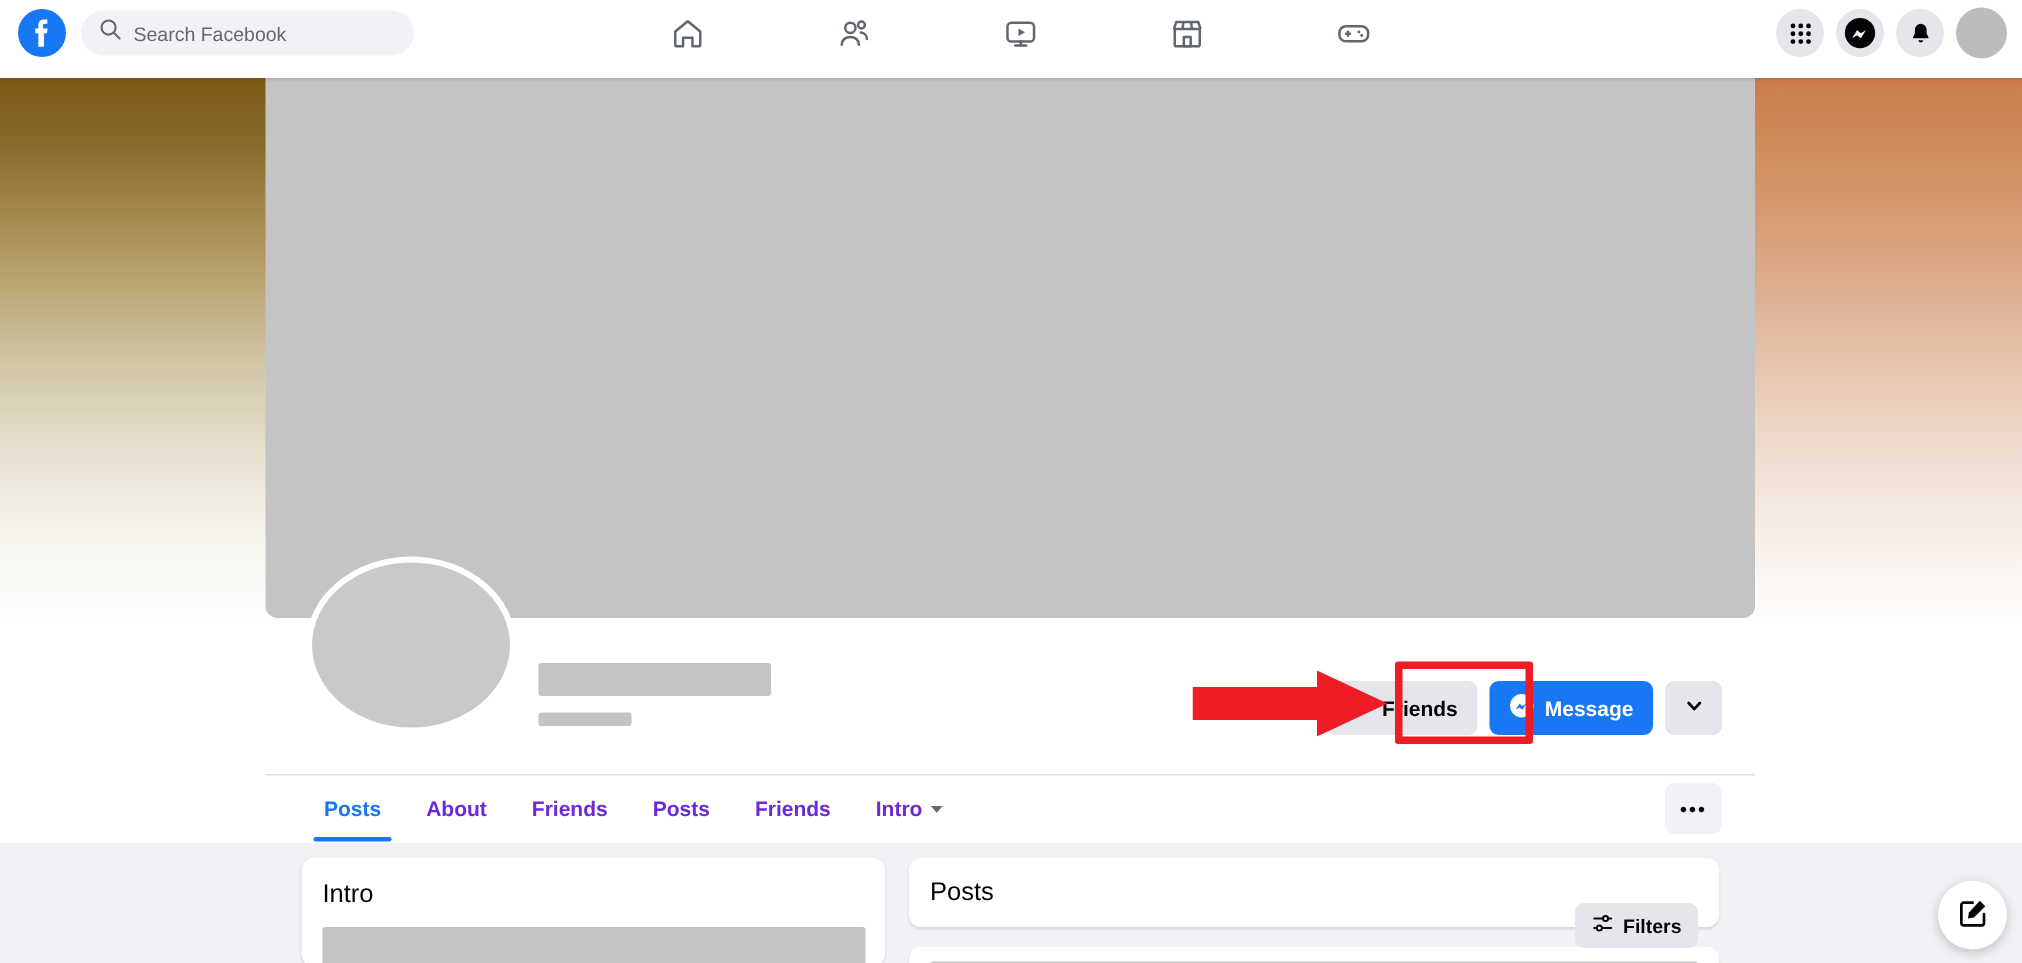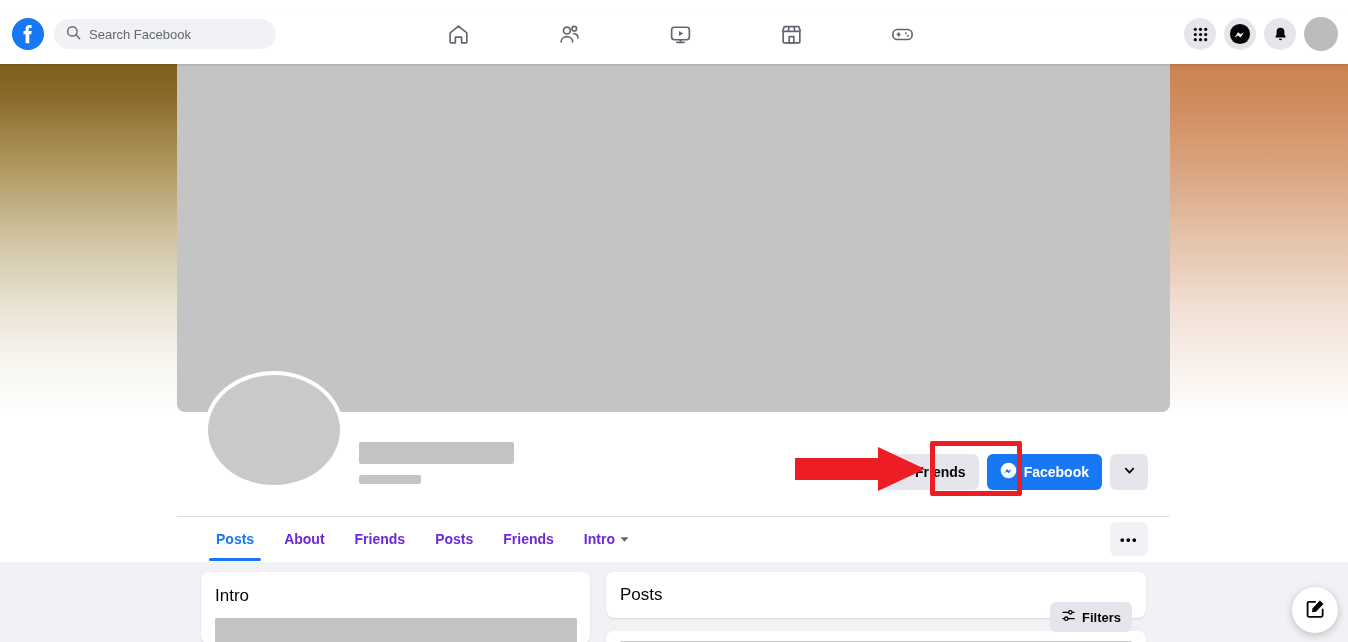--- a/index.html
+++ b/index.html
@@ -19,21 +19,21 @@
   .bg-left  { left: 0;   background: linear-gradient(to bottom, #7a5510 0%, #8a6a2a 14%, #b29a63 34%, #cfc3a0 52%, #e8e2d2 70%, #f7f5ef 85%, #ffffff 100%); }
   .bg-right { right: 0;  width: 180px; background: linear-gradient(to bottom, #c97c46 0%, #d08d5e 16%, #dba886 36%, #e6c5ae 54%, #f0ded2 70%, #f8efe9 85%, #ffffff 100%); }
 
   .lower-bg {
     position: absolute; left: 0; right: 0; top: 562px; bottom: 0;
     background: #f0f2f5;
   }
 
   
   .topbar {
-    position: absolute; top: 12px; left: 0; width: 1348px; height: 52px;
+    position: absolute; top: 0; left: 0; width: 1348px; height: 52px;
     background: #ffffff; z-index: 40;
     display: flex; align-items: center;
     box-shadow: 0 1px 2px rgba(0,0,0,0.12);
   }
   .fb-logo {
     position: absolute; left: 12px; top: 6px;
     width: 32px; height: 32px; border-radius: 50%;
     background: #1877f2;
     display: flex; align-items: center; justify-content: center;
   }
@@ -326,21 +326,21 @@
         <span>Friends</span>
       </button>
 
       <button class="btn btn-blue">
         <span>
           <svg width="17" height="17" viewBox="0 0 24 24">
             <circle cx="12" cy="12" r="11" fill="#ffffff"></circle>
             <path d="M6.3 15.8 9.8 10l2.9 2.2L16.2 10l-3.5 5.8-2.9-2.2z" fill="#1877f2"></path>
           </svg>
         </span>
-        <span>Facebook</span>
+        <span>Message</span>
       </button>
 
       <button class="btn btn-chev">
         <span>
           <svg width="13" height="13" viewBox="0 0 14 14" fill="none" stroke="#050505" stroke-width="2" stroke-linecap="round" stroke-linejoin="round">
             <polyline points="3,5 7,9.4 11,5"></polyline>
           </svg>
         </span>
       </button>
     </div>

